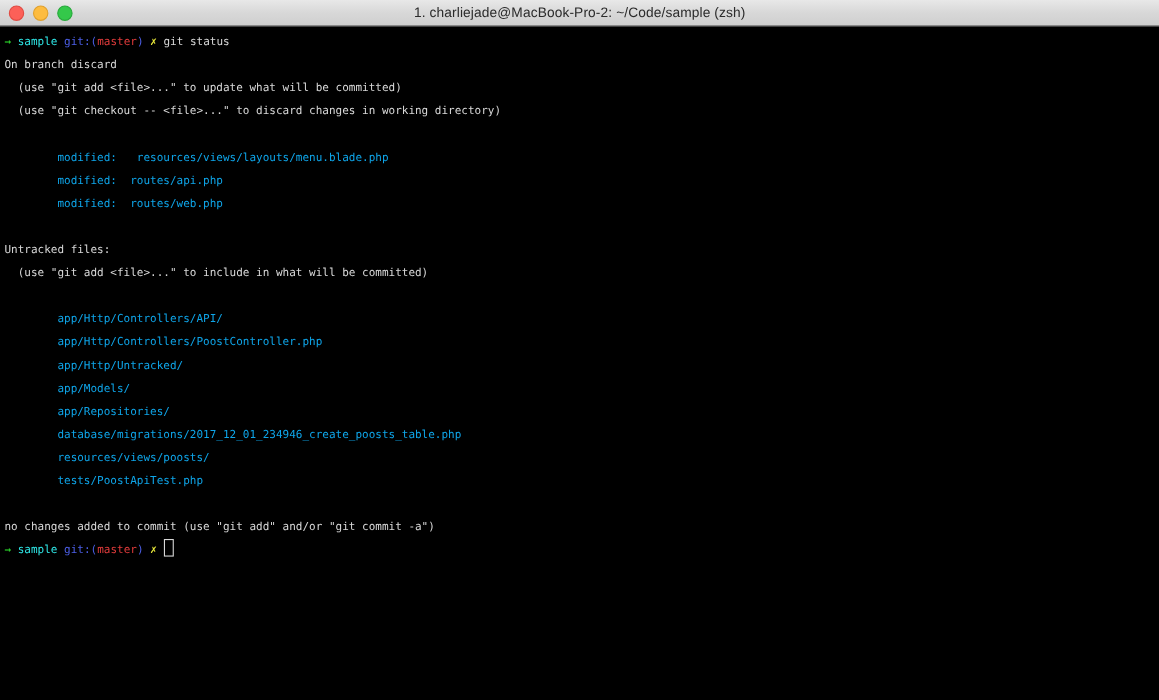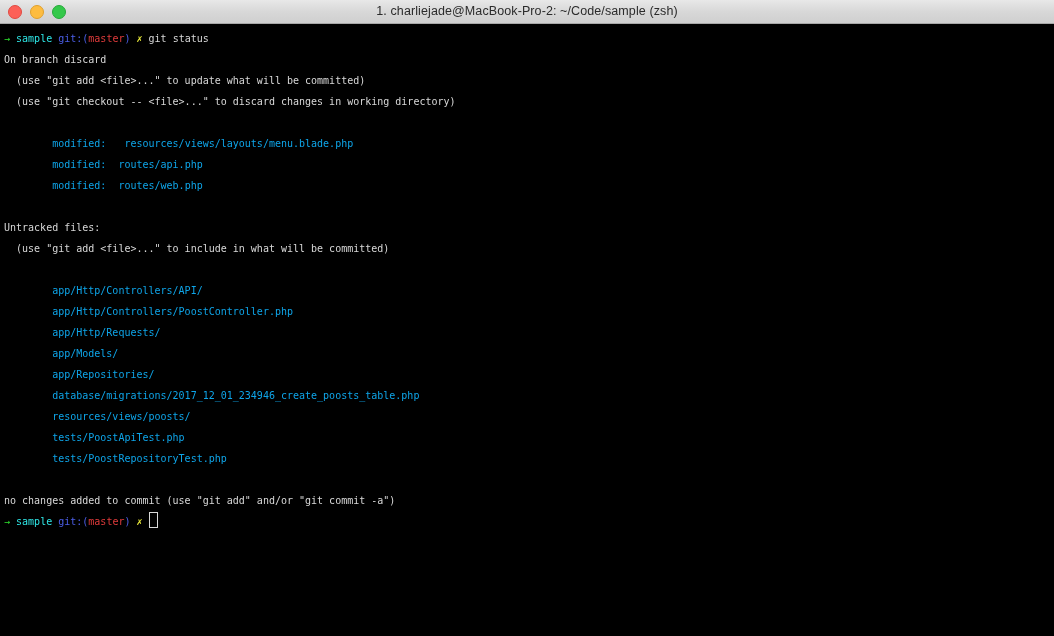--- a/index.html
+++ b/index.html
@@ -133,27 +133,26 @@
 
     <div class="line blank"> </div>
 
     <div class="line">Untracked files:</div>
     <div class="line">  (use "git add &lt;file&gt;..." to include in what will be committed)</div>
 
     <div class="line blank"> </div>
 
     <div class="line c-red">        app/Http/Controllers/API/</div>
     <div class="line c-red">        app/Http/Controllers/PoostController.php</div>
-    <div class="line c-red">        app/Http/Requests/</div>
+    <div class="line c-red">        app/Http/Untracked/</div>
     <div class="line c-red">        app/Models/</div>
     <div class="line c-red">        app/Repositories/</div>
     <div class="line c-red">        database/migrations/2017_12_01_234946_create_poosts_table.php</div>
     <div class="line c-red">        resources/views/poosts/</div>
     <div class="line c-red">        tests/PoostApiTest.php</div>
-    <div class="line c-red">        tests/PoostRepositoryTest.php</div>
 
     <div class="line blank"> </div>
 
     <div class="line">no changes added to commit (use "git add" and/or "git commit -a")</div>
 
     <div class="line"><span class="c-arrow">→</span><span class="c-white"> </span><span class="c-cyan">sample</span><span class="c-white"> </span><span class="c-blue">git:(</span><span class="c-red-br">master</span><span class="c-blue">)</span><span class="c-white"> </span><span class="c-yellow">✗</span><span class="c-white"> </span><span class="cursor"></span></div>
 
   </div>
 </div>
 

